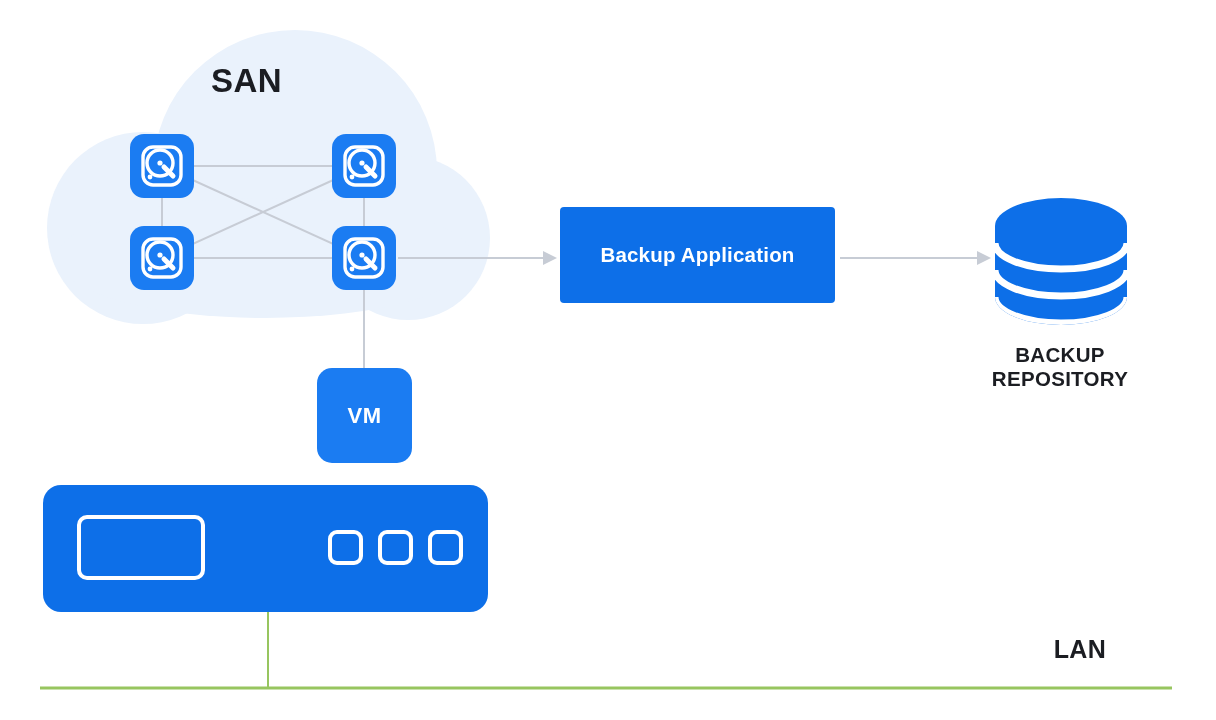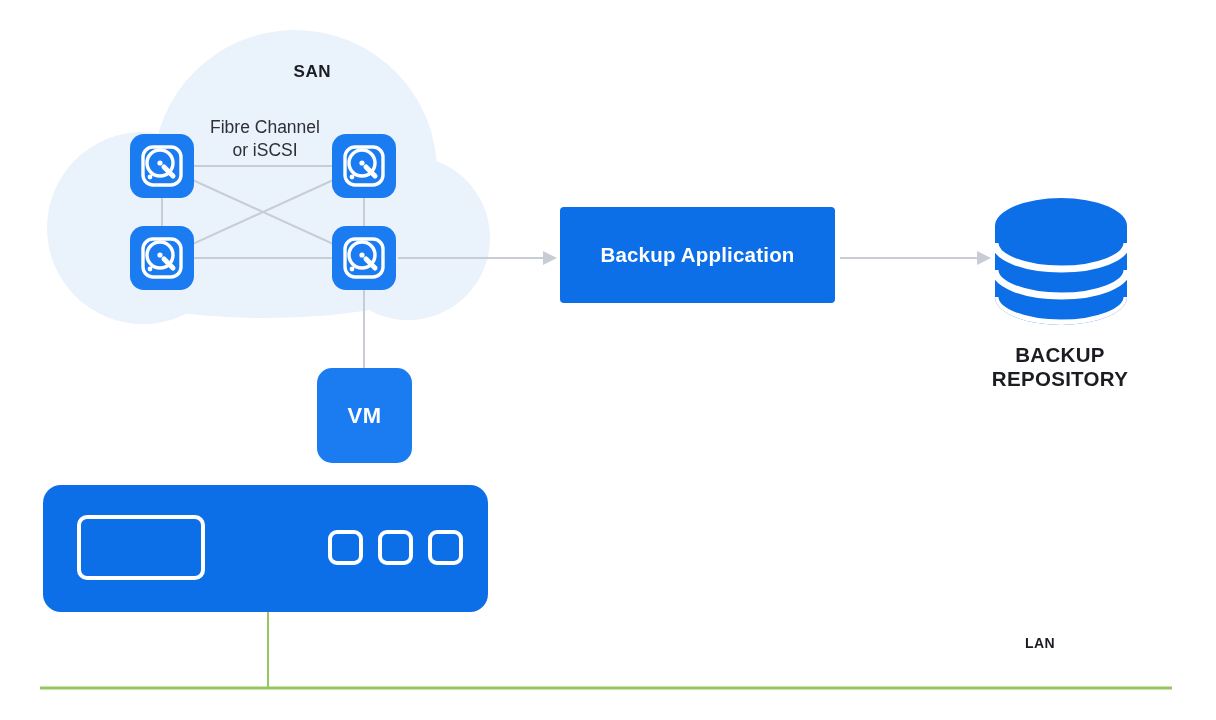--- a/index.html
+++ b/index.html
@@ -12,21 +12,21 @@
     --text-white:#ffffff;
   }
   html,body{margin:0;padding:0;background:#ffffff;}
   .canvas{
     position:relative;width:1216px;height:720px;background:#ffffff;overflow:hidden;
     font-family:"Liberation Sans", sans-serif;
   }
   .layer{position:absolute;left:0;top:0;}
   .abs{position:absolute;}
   .label-dark{color:var(--text-dark);font-weight:bold;}
-  .san-title{left:211px;top:62px;width:120px;text-align:right;font-size:17px;letter-spacing:.5px;}
+  .san-title{left:211px;top:62px;width:120px;text-align:left;font-size:33px;letter-spacing:.5px;}
   .fibre-label{
     left:165px;top:116px;width:200px;text-align:center;
     font-size:17.5px;color:#2e3036;line-height:1.32;white-space:pre-line;font-weight:400;
   }
   .disk{
     width:64px;height:64px;border-radius:14px;background:var(--node-blue);
     display:flex;align-items:center;justify-content:center;
   }
   .disk-tl{left:130px;top:134px;}
   .disk-tr{left:332px;top:134px;}
@@ -52,21 +52,21 @@
   }
   .server-btn{
     position:absolute;top:45px;width:27px;height:27px;
     border:4px solid #fff;border-radius:9px;
   }
   .server-btn.b1{left:285px;}
   .server-btn.b2{left:335px;}
   .server-btn.b3{left:385px;}
   .db-icon{left:995px;top:198px;}
   .db-label{left:945px;top:343px;width:230px;text-align:center;font-size:20.5px;letter-spacing:.3px;}
-  .lan-label{left:1000px;top:635px;width:80px;text-align:center;font-size:14px;letter-spacing:.4px;}
+  .lan-label{left:1040px;top:635px;width:80px;text-align:center;font-size:25px;letter-spacing:.4px;}
 </style>
 </head>
 <body>
 
 <div class="canvas">
 
   <svg class="layer" width="1216" height="720" viewBox="0 0 1216 720">
 
     <g fill="var(--cloud-fill)">
       <circle cx="295" cy="172" r="142"></circle>
@@ -95,22 +95,20 @@
       <polygon points="977,251 991,258 977,265" fill="var(--connector-gray)"></polygon>
     </g>
 
     <g stroke="var(--lan-green)" fill="none">
       <line x1="268" y1="612" x2="268" y2="688" stroke-width="2"></line>
       <line x1="40" y1="688" x2="1172" y2="688" stroke-width="3"></line>
     </g>
   </svg>
 
   <div class="abs label-dark san-title">SAN</div>
-  <div class="abs fibre-label">Fibre Channel
-or iSCSI</div>
 
   <div class="abs disk disk-tl">
     <svg width="64" height="64" viewBox="0 0 64 64">
       <rect x="13" y="13" width="38" height="38" rx="10" fill="none" stroke="#fff" stroke-width="3.4"></rect>
       <circle cx="30" cy="29" r="13" fill="none" stroke="#fff" stroke-width="3.4"></circle>
       <circle cx="30" cy="29" r="2.6" fill="#fff"></circle>
       <line x1="34" y1="33" x2="43" y2="42" stroke="#fff" stroke-width="5" stroke-linecap="round"></line>
       <circle cx="20" cy="43" r="2.4" fill="#fff"></circle>
     </svg>
   </div>

